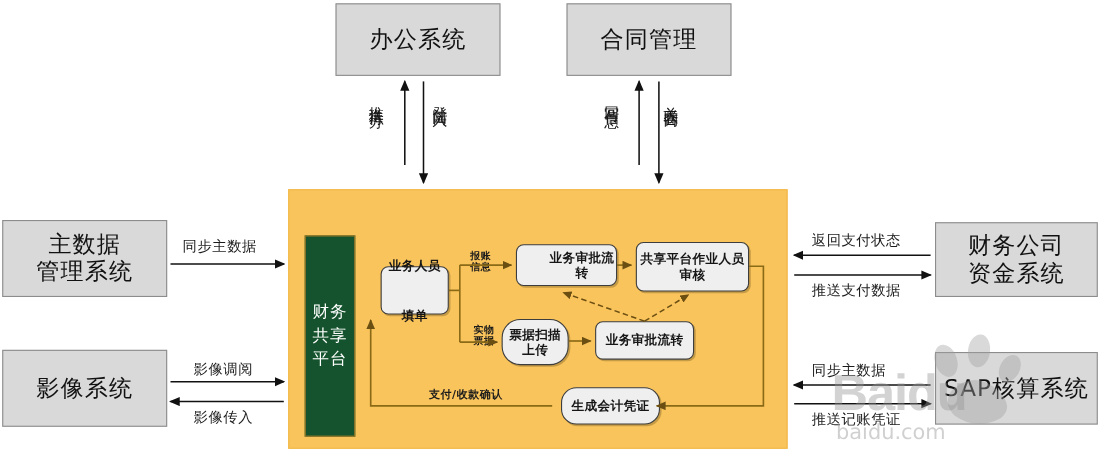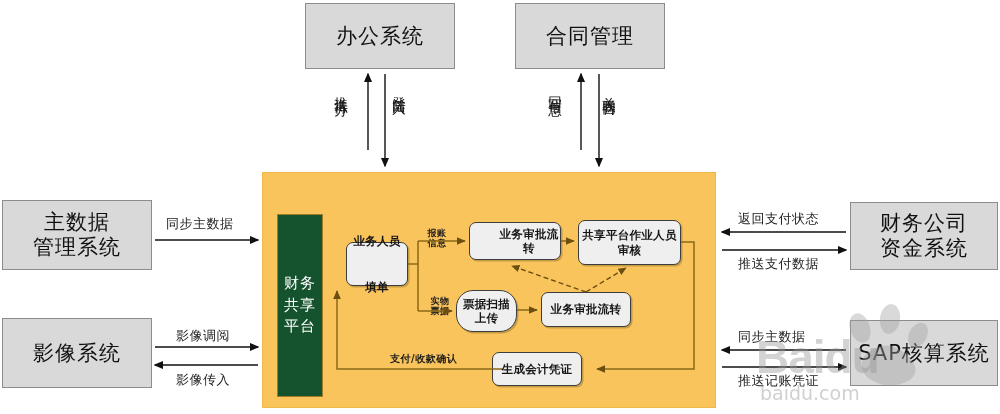--- a/index.html
+++ b/index.html
@@ -167,21 +167,21 @@
 
   <div class="pbox" style="left:456px;top:290px;width:61px;height:42px;flex-direction:column;border-radius:17px;">
     <span>票据扫描</span>
     <span>上传</span>
   </div>
 
   <div class="pbox" style="left:541px;top:292px;width:90px;height:35px;">
     <span>业务审批流转</span>
   </div>
 
-  <div class="pbox" style="left:492px;top:352px;width:90px;height:34px;">
+  <div class="pbox" style="left:510px;top:352px;width:90px;height:34px;border-radius:14px;">
     <span>生成会计凭证</span>
   </div>
 
   <div class="lbl small" style="left:424px;top:228px;width:26px;">
     <span>报账</span>
     <span>信息</span>
   </div>
 
   <div class="lbl small" style="left:427px;top:296px;width:26px;">
     <span>实物</span>

